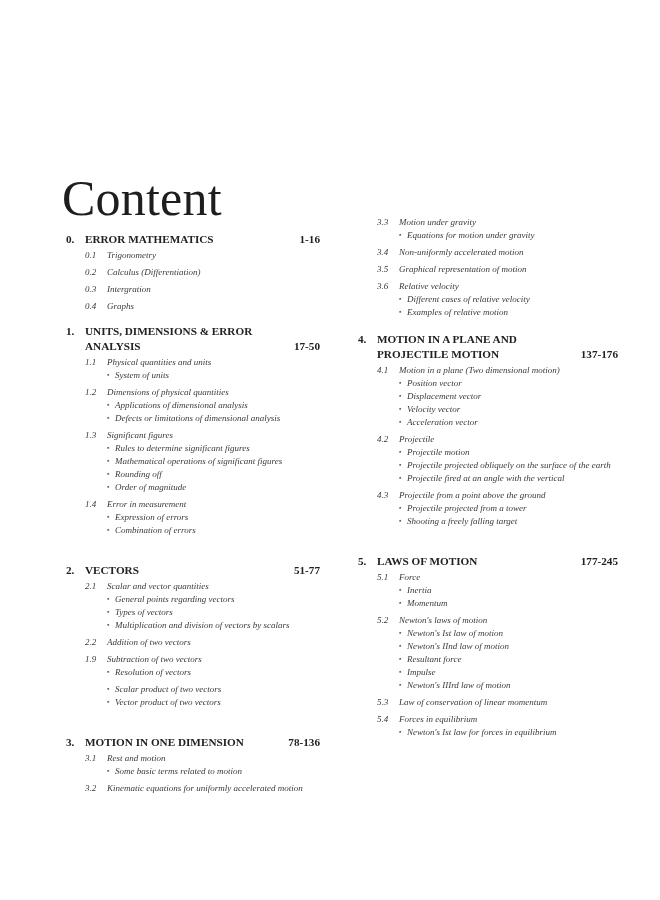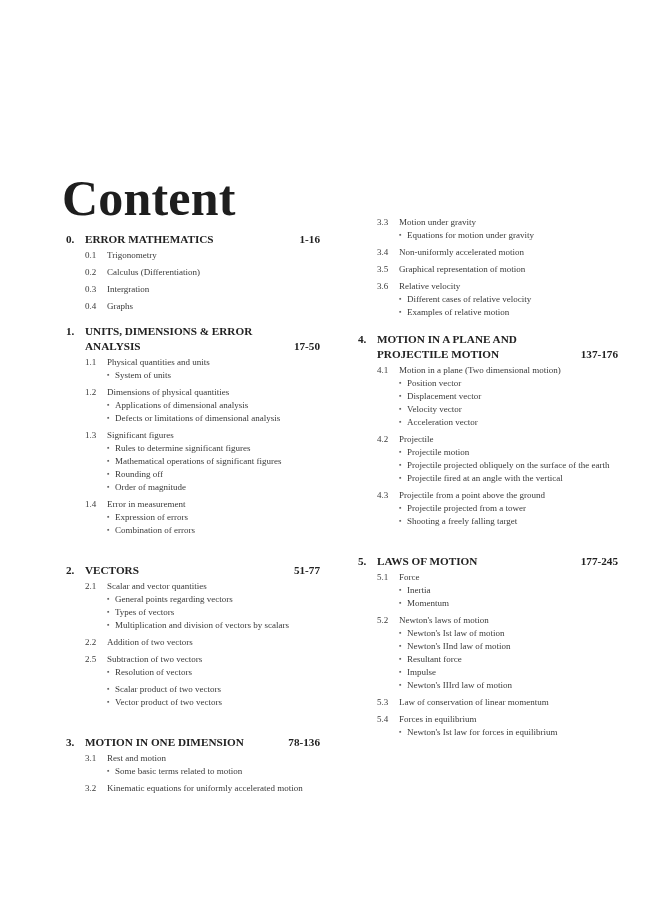--- a/index.html
+++ b/index.html
@@ -1,30 +1,30 @@
 <!DOCTYPE html>
 <html><head>
 <meta charset="utf-8">
 <style>
   html, body { margin:0; padding:0; background:#ffffff; }
   body { width:660px; height:900px; position:relative; overflow:hidden;
          font-family:"Liberation Serif","DejaVu Serif",serif; color:#2b2b2b; }
   .title { position:absolute; left:62px; top:136px; font-size:50px; line-height:56px;
-           color:#1e1e1e; font-weight:bold; letter-spacing:0.2px; }
+           color:#1e1e1e; font-weight:normal; letter-spacing:0.2px; }
   .col { position:absolute; top:216px; }
   .col.left { left:66px; width:254px; }
   .col.right { left:358px; width:260px; }
   .chapter { margin-bottom:10px; }
   .ch-head { display:flex; justify-content:space-between; align-items:flex-end;
              font-weight:bold; font-size:11.2px; line-height:15px; color:#222; margin-bottom:2px; }
   .ch-head .ch-title { display:flex; }
   .ch-head .ch-num { width:19px; flex:none; }
   .ch-head .ch-name { white-space:pre-line; }
   .ch-head .ch-pages { flex:none;margin-top:16px; }
-  .section { margin-left:19px; margin-bottom:4px; }
+  .section { margin-left:19px; margin-bottom:4px;font-style:italic; }
   .sec-line { display:flex; font-size:9px; line-height:13px; color:#3a3a3a; }
   .sec-num { width:22px; flex:none; }
   .sub { display:flex; margin-left:22px; font-size:9px; line-height:13px; color:#3a3a3a; }
   .bullet { width:8px; flex:none; font-size:7px; color:#666; }
 </style>
 </head>
 <body>
 
 <h1 class="title">Content</h1>
 
@@ -159,21 +159,21 @@
         </div>
       </div>
       <div class="section">
         <div class="sec-line">
           <span class="sec-num">2.2</span>
           <span class="sec-title">Addition of two vectors</span>
         </div>
       </div>
       <div class="section">
         <div class="sec-line">
-          <span class="sec-num">2.5</span>
+          <span class="sec-num">1.9</span>
           <span class="sec-title">Subtraction of two vectors</span>
         </div>
         <div class="sub">
           <span class="bullet">▪</span>
           <span class="sub-title">Resolution of vectors</span>
         </div>
       </div>
       <div class="section">
         <div class="sub">
           <span class="bullet">▪</span>

